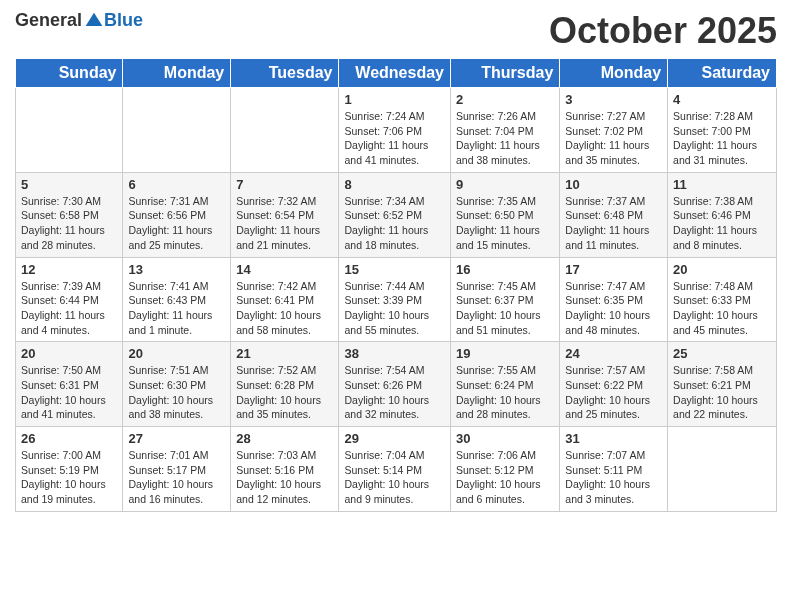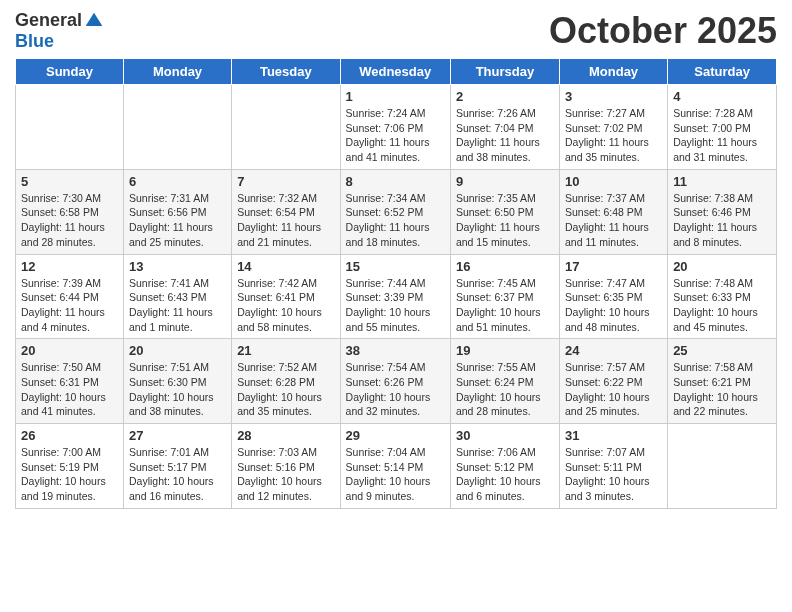--- a/index.html
+++ b/index.html
@@ -1,28 +1,28 @@
 <!DOCTYPE html>
 <html><head>
   <meta charset="utf-8">
   <style>
     * { box-sizing: border-box; margin: 0; padding: 0; }
     body { font-family: Arial, sans-serif; background: #fff; width: 792px; height: 612px; overflow: hidden; }
     .page { width: 792px; min-height: 612px; background: #fff; padding: 10px 15px; }
     .header { display: flex; align-items: flex-start; justify-content: space-between; margin-bottom: 4px; }
-    .logo { display: flex; flex-direction: column; align-items: flex-start; }
+    .logo { display: flex; flex-direction: row; align-items: flex-start; }
     .logo-text { display: flex; align-items: center; }
     .logo-general { font-size: 18px; font-weight: bold; color: #333; }
     .logo-blue { font-size: 18px; font-weight: bold; color: #1a6bb5; }
     .logo-icon { width: 20px; height: 20px; margin-left: 2px; }
     .title-area { text-align: right; }
     .month-title { font-size: 36px; color: #333; font-weight: bold; }
     .subtitle { font-size: 14px; color: #444; margin-top: 2px; }
     .calendar { width: 100%; border-collapse: collapse; margin-top: 6px; }
-    .calendar th { background: #2a70c8; color: #fff; text-align: center; padding: 5px 6px; font-size: 13px; border: 1px solid #fff; }
+    .calendar th { background: #2a70c8; color: #fff; text-align: right; padding: 5px 6px; font-size: 16px; border: 1px solid #fff; }
     .calendar td { border: 1px solid #ccc; vertical-align: top; padding: 4px 5px; width: 113px; min-height: 80px; background: #fff; }
     .calendar tr:nth-child(even) td { background: #f5f5f5; }
     .day-num { font-size: 13px; font-weight: bold; color: #333; margin-bottom: 2px; }
     .day-info { font-size: 10.5px; color: #333; line-height: 1.4; }
     .empty { background: #fff !important; }
     .calendar tr:nth-child(odd) td { background: #fff; }
     .row-even td { background: #efefef; }
     .row-odd td { background: #fff; }
   </style>
 </head>

